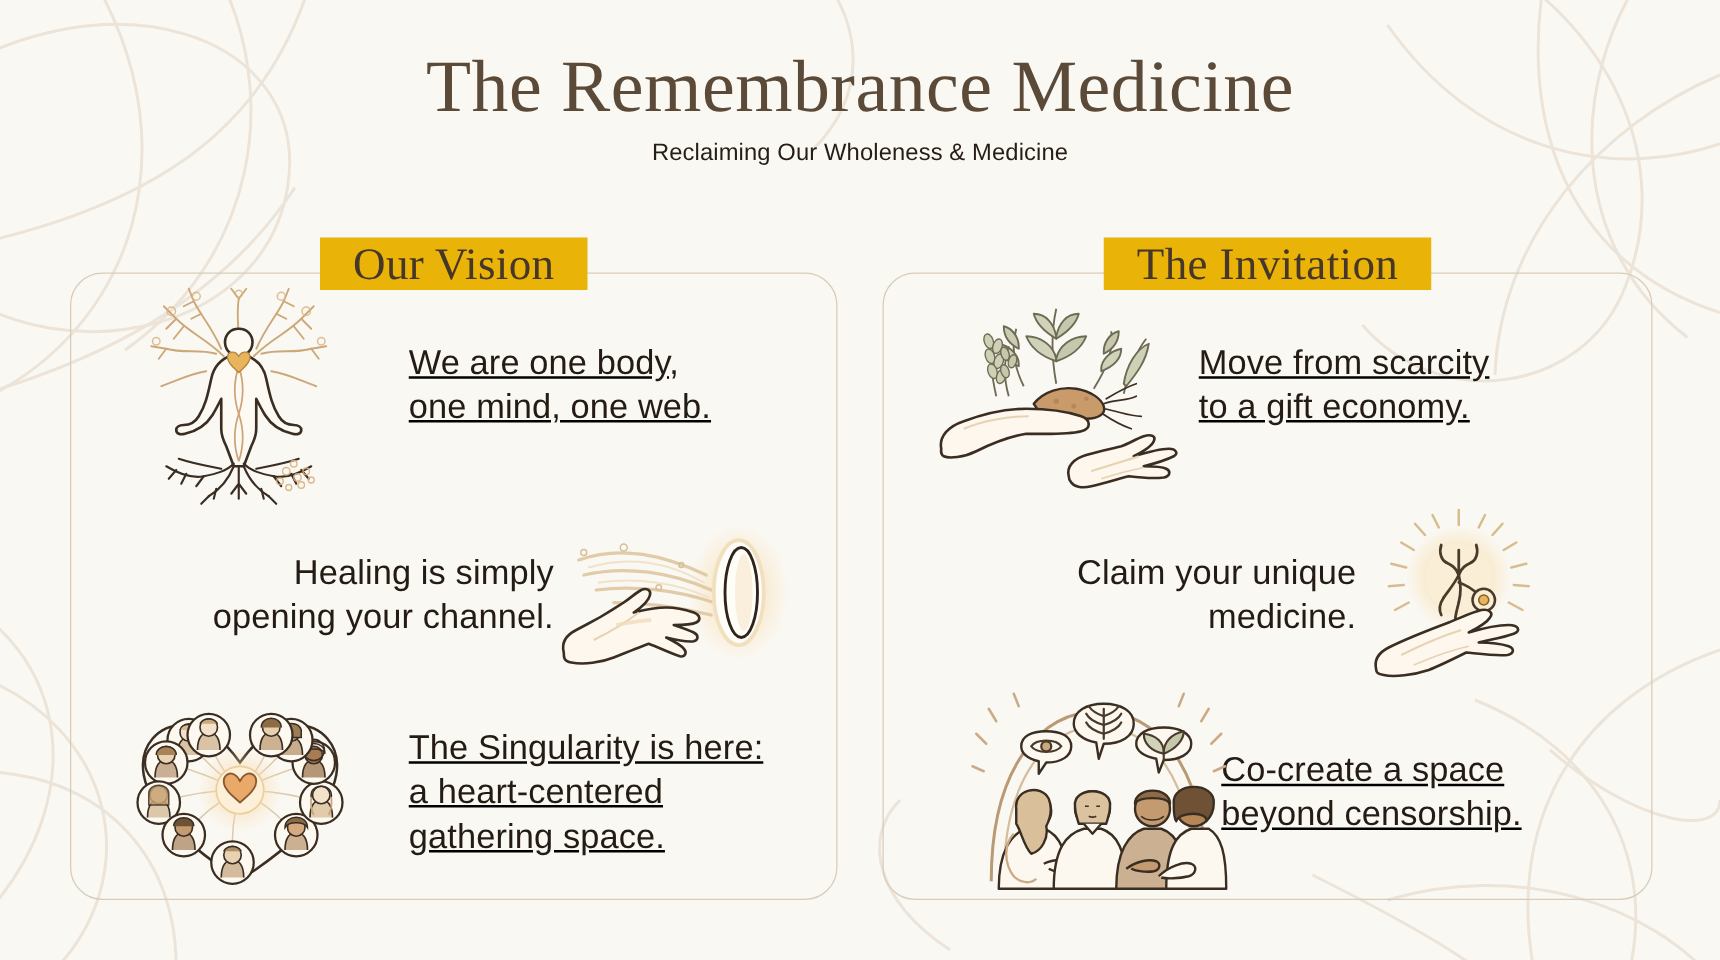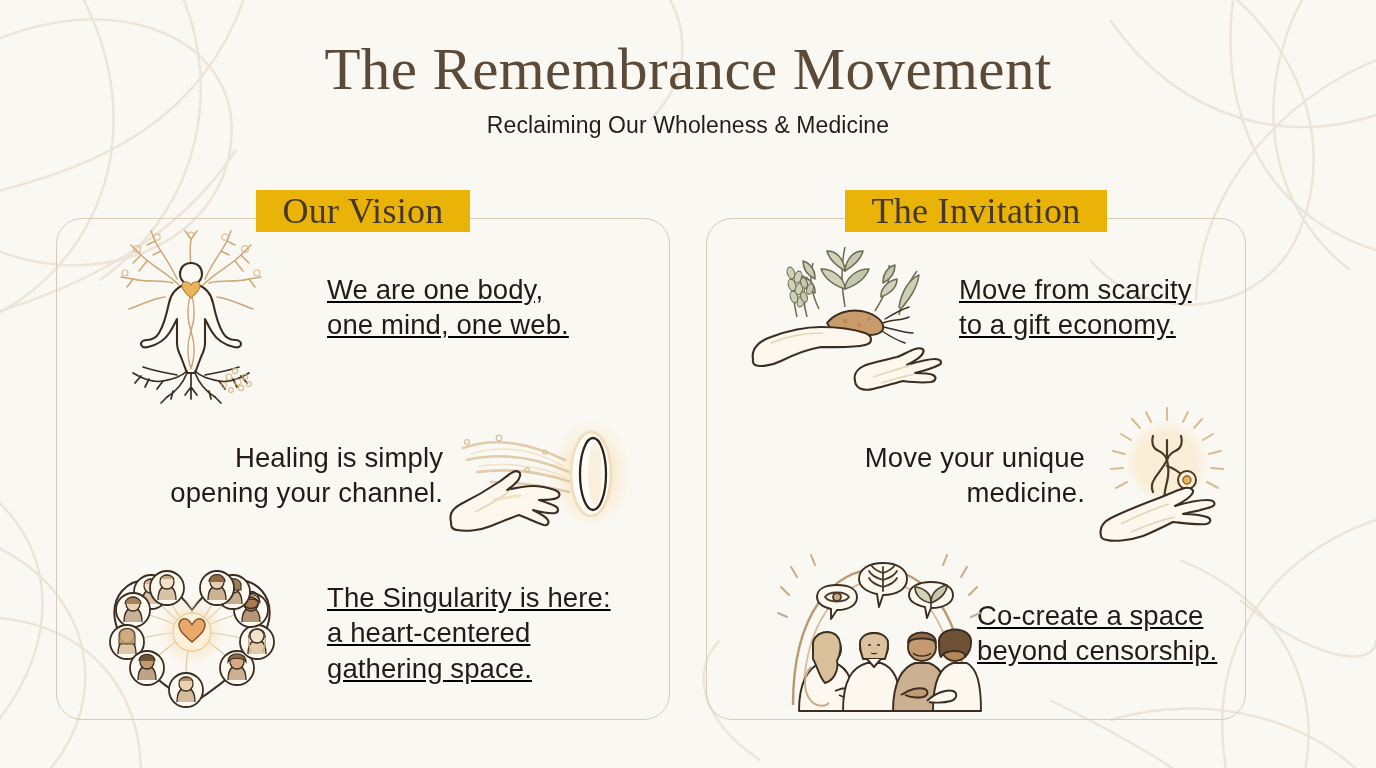--- a/index.html
+++ b/index.html
@@ -46,21 +46,21 @@
     font-family: "Liberation Serif", serif;
     font-size: 59px;
     line-height: 1.06;
     font-weight: 400;
     color: #5c4a38;
     letter-spacing: 0.4px;
   }
   .subtitle {
     margin-top: 11px;
     font-family: "Liberation Sans", sans-serif;
-    font-size: 23px;
+    font-size: 19px;
     font-weight: 400;
     color: #261d16;
     letter-spacing: 0.1px;
   }
 
   
   .columns {
     position: absolute;
     top: 218px;
     left: 0;
@@ -70,21 +70,21 @@
 
   .card {
     position: absolute;
     top: 0;
     height: 502px;
     border: 1px solid #d8cbb8;
     border-radius: 26px;
     background: transparent;
   }
   .card.left  { left: 56px;  width: 614px; }
-  .card.right { left: 706px; width: 540px; }
+  .card.right { left: 706px; width: 616px; }
 
   .section-title {
     position: absolute;
     top: -29px;
     width: 100%;
     text-align: center;
     font-family: "Liberation Serif", serif;
     font-size: 36px;
     font-weight: 400;
     color: #473728;
@@ -173,21 +173,21 @@
     <path d="M 1240 600 C 1310 660 1376 670 1376 640"></path>
     <path d="M 1050 700 C 1130 740 1180 770 1200 790"></path>
     <path d="M 640 -40 C 700 20 690 80 650 120"></path>
     <path d="M 760 760 C 700 720 690 670 720 640"></path>
   </g>
 </svg>
 
 <div class="page">
 
   <div class="header">
-    <div class="main-title">The Remembrance Movement</div>
+    <div class="main-title">The Remembrance Medicine</div>
     <div class="subtitle">Reclaiming Our Wholeness &amp; Medicine</div>
   </div>
 
   <div class="columns">
 
     <div class="card left">
       <div class="section-title">
         <span>Our Vision</span>
       </div>
 
@@ -508,21 +508,21 @@
                      C106 153 106 151 106 150 Z" fill="#fdf7ed" stroke="#3a2d22" stroke-width="2.1" stroke-linejoin="round"></path>
             <path d="M124 146 C136 142 150 138 162 134" fill="none" stroke="#e6d3b4" stroke-width="1.6"></path>
             <path d="M132 152 C144 148 156 145 166 143" fill="none" stroke="#e6d3b4" stroke-width="1.4"></path>
           </svg>
         </div>
         <div class="copy">Move from scarcity
 to a gift economy.</div>
       </div>
 
       <div class="row r2 text-left">
-        <div class="copy">Move your unique
+        <div class="copy">Claim your unique
 medicine.</div>
         <div class="art">
           <svg viewBox="0 0 140 130" width="140" height="130">
             <defs>
               <radialGradient id="seedGlow" cx="50%" cy="50%" r="50%">
                 <stop offset="45%" stop-color="#f8e4bd" stop-opacity="0.95"></stop>
                 <stop offset="100%" stop-color="#f8e4bd" stop-opacity="0"></stop>
               </radialGradient>
             </defs>
             <circle cx="70" cy="52" r="42" fill="url(#seedGlow)"></circle>

